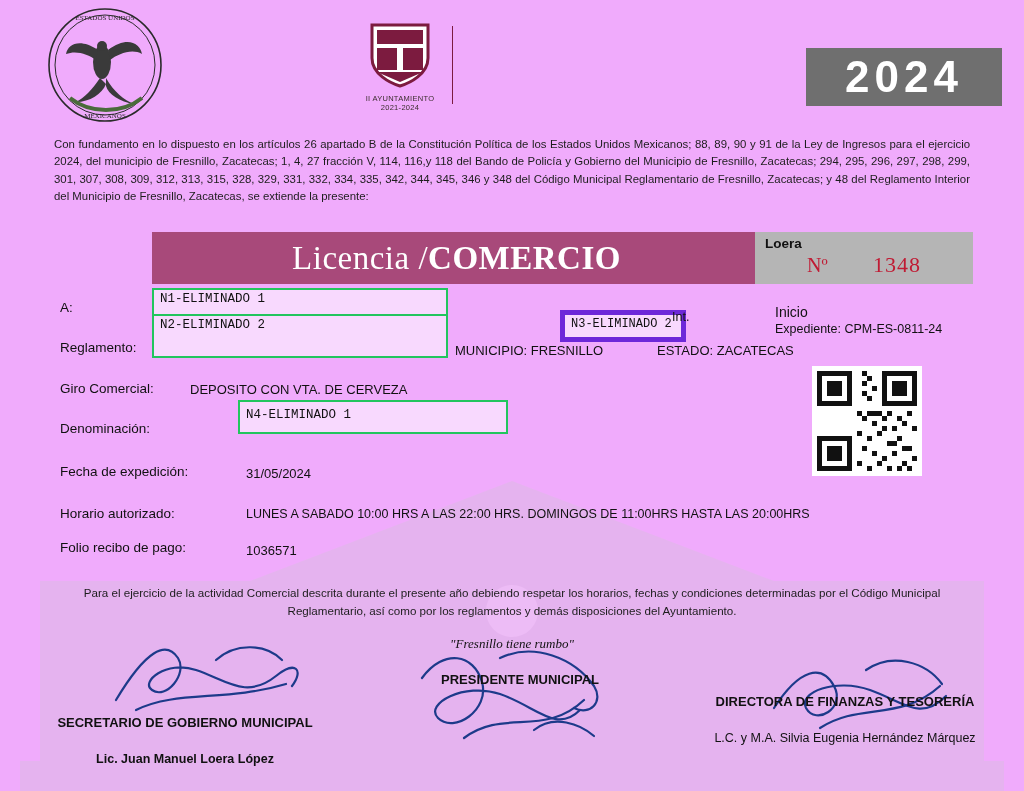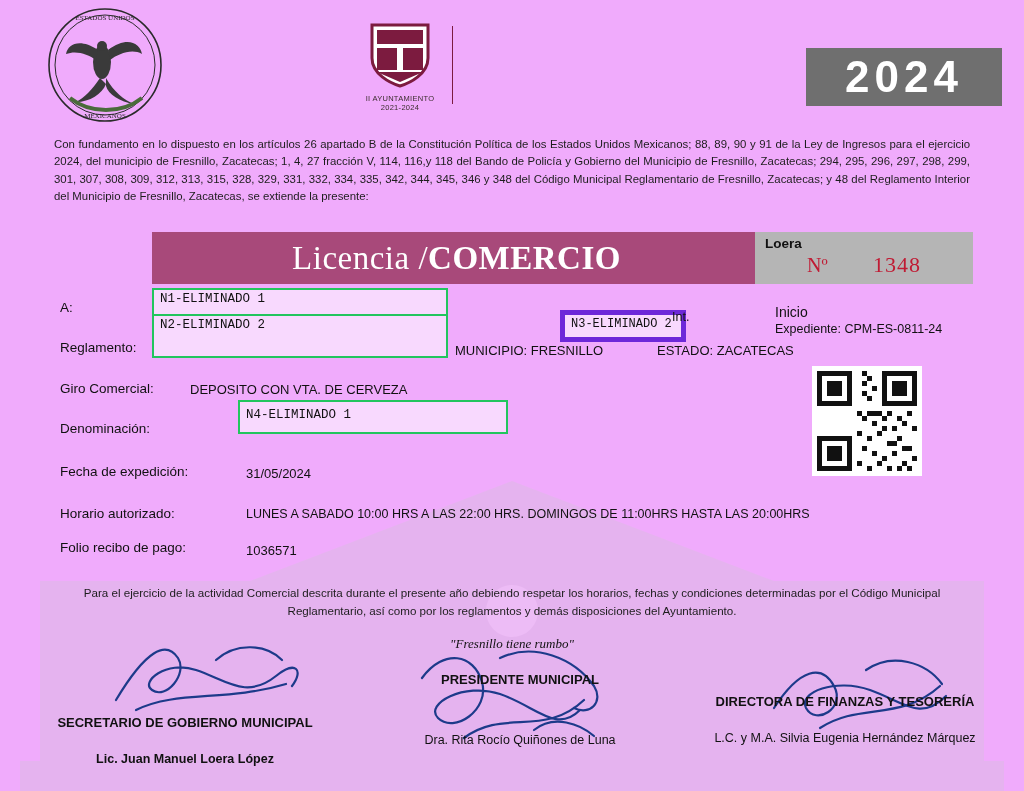--- a/index.html
+++ b/index.html
@@ -465,21 +465,20 @@
     </g>
   </svg>
 
   <div class="sig-block" style="left:20px; top:694px; width:330px;margin-top:21px;">
     <div class="sig-title">SECRETARIO DE GOBIERNO MUNICIPAL</div>
     <div class="sig-name">Lic. Juan Manuel Loera  López</div>
   </div>
 
   <div class="sig-block" style="left:360px; top:672px; width:320px;">
     <div class="sig-title">PRESIDENTE MUNICIPAL</div>
-    <div class="sig-name thin" style="margin-top:46px;">Dra. Rita Rocío Quiñones de Luna</div>
   </div>
 
   <div class="sig-block" style="left:680px; top:694px; width:330px;">
     <div class="sig-title">DIRECTORA DE FINANZAS Y TESORERÍA</div>
     <div class="sig-name thin">L.C. y M.A. Silvia Eugenia Hernández Márquez</div>
   </div>
 
 </div>
 
 </body></html>

